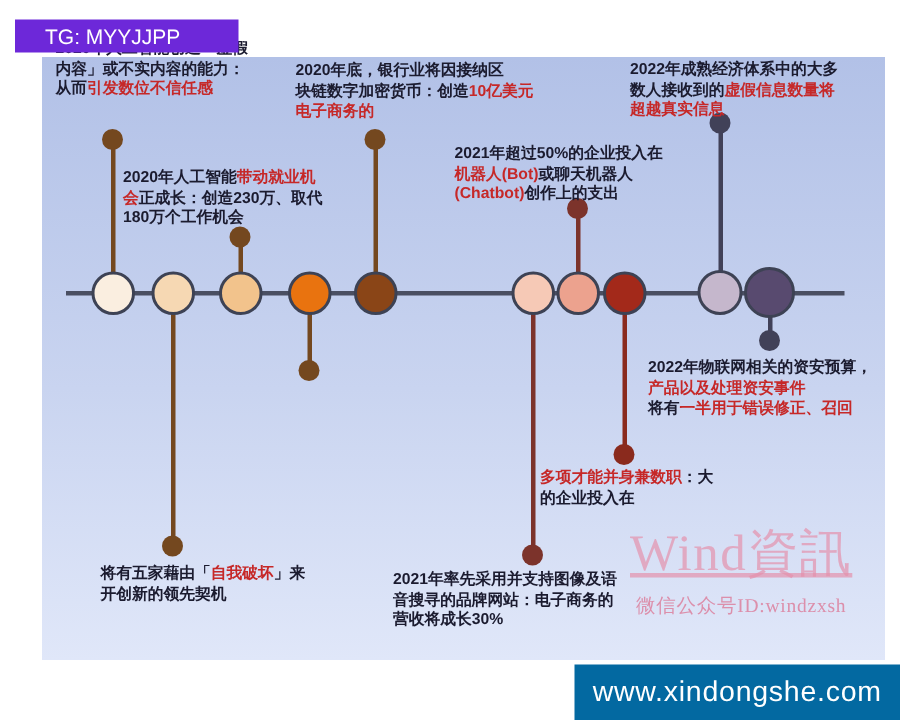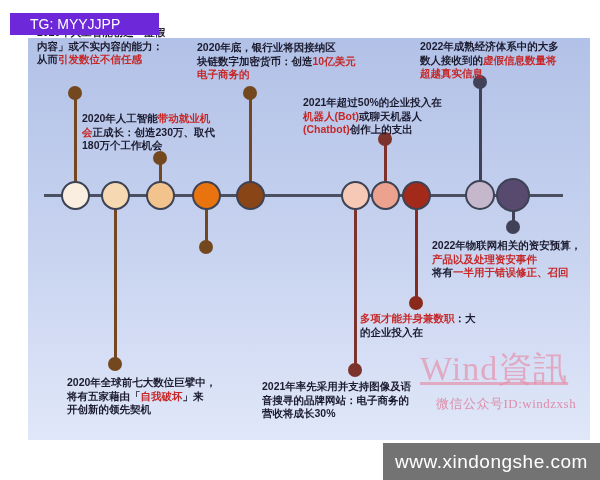--- a/index.html
+++ b/index.html
@@ -10,25 +10,25 @@
   .stem{position:absolute;width:3px;z-index:1;}
   .tip-dot{position:absolute;width:14px;height:14px;border-radius:50%;z-index:2;}
   .node{position:absolute;border-radius:50%;border:2px solid #3d4254;box-sizing:border-box;z-index:3;}
   .event{position:absolute;font-weight:bold;font-size:10.5px;line-height:13.5px;
          white-space:nowrap;z-index:4;letter-spacing:0;}
   .event .red{color:var(--red,#c62828);}
   .watermark{position:absolute;left:420px;top:346px;z-index:1;}
   .wm-title{font-family:"Liberation Serif","DejaVu Serif",serif;font-size:34px;
             color:rgba(228,146,172,0.70);letter-spacing:1px;text-decoration:underline;}
   .wm-sub{font-family:"Liberation Serif","DejaVu Serif",serif;font-size:13px;
-          color:rgba(220,128,158,0.85);margin-top:3px;margin-left:16px;letter-spacing:0.5px;}
+          color:rgba(220,128,158,0.85);margin-top:3px;margin-left:4px;letter-spacing:0.5px;}
   .tg-box{position:absolute;left:10px;top:13px;width:129px;height:22px;line-height:22px;
           padding-left:20px;background:#6d28d9;color:#fff;font-size:14px;z-index:5;}
   .footer-bar{position:absolute;left:383px;top:443px;width:217px;height:37px;line-height:37px;
-          background:#737373;color:#fff;font-size:19px;text-align:center;z-index:5;letter-spacing:0.5px;}
+          background:#0369a1;color:#fff;font-size:19px;text-align:center;z-index:5;letter-spacing:0.5px;}
 </style>
 </head>
 <body>
 
 <div class="canvas">
   <div class="panel" id="panel" style="left: 28px; top: 38px; width: 562px; height: 402px; background: linear-gradient(rgb(178, 193, 231) 0%, rgb(201, 212, 240) 55%, rgb(224, 231, 249) 100%);"></div>
   <div id="stems">
       <div class="stem" style="left: 73.5px; background: rgb(116, 72, 31); top: 93px; height: 102px;"></div>
       <div class="tip-dot" style="left: 68px; top: 86px; background: rgb(116, 72, 31);"></div>
       <div class="stem" style="left: 113.5px; background: rgb(116, 72, 31); top: 195px; height: 169px;"></div>
@@ -97,21 +97,20 @@
       <div class="event" style="left: 360px; top: 312px; color: rgb(27, 27, 47);">
         <div class="ev-line"><span class="red">多项才能并身兼数职</span><span>：大</span></div>
         <div class="ev-line"><span>的企业投入在</span></div>
       </div>
       <div class="event" style="left: 262px; top: 380px; color: rgb(27, 27, 47);">
         <div class="ev-line"><span>2021年率先采用并支持图像及语</span></div>
         <div class="ev-line"><span>音搜寻的品牌网站：电子商务的</span></div>
         <div class="ev-line"><span>营收将成长30%</span></div>
       </div>
       <div class="event" style="left: 67px; top: 376px; color: rgb(27, 27, 47);">
-        <div class="ev-line"><span>2020年全球前七大数位巨擘中，</span></div>
         <div class="ev-line"><span>将有五家藉由「</span><span class="red">自我破坏</span><span>」来</span></div>
         <div class="ev-line"><span>开创新的领先契机</span></div>
       </div>
     </div>
 
   <div class="watermark">
     <div class="wm-title">Wind資訊</div>
     <div class="wm-sub">微信公众号ID:windzxsh</div>
   </div>
 

